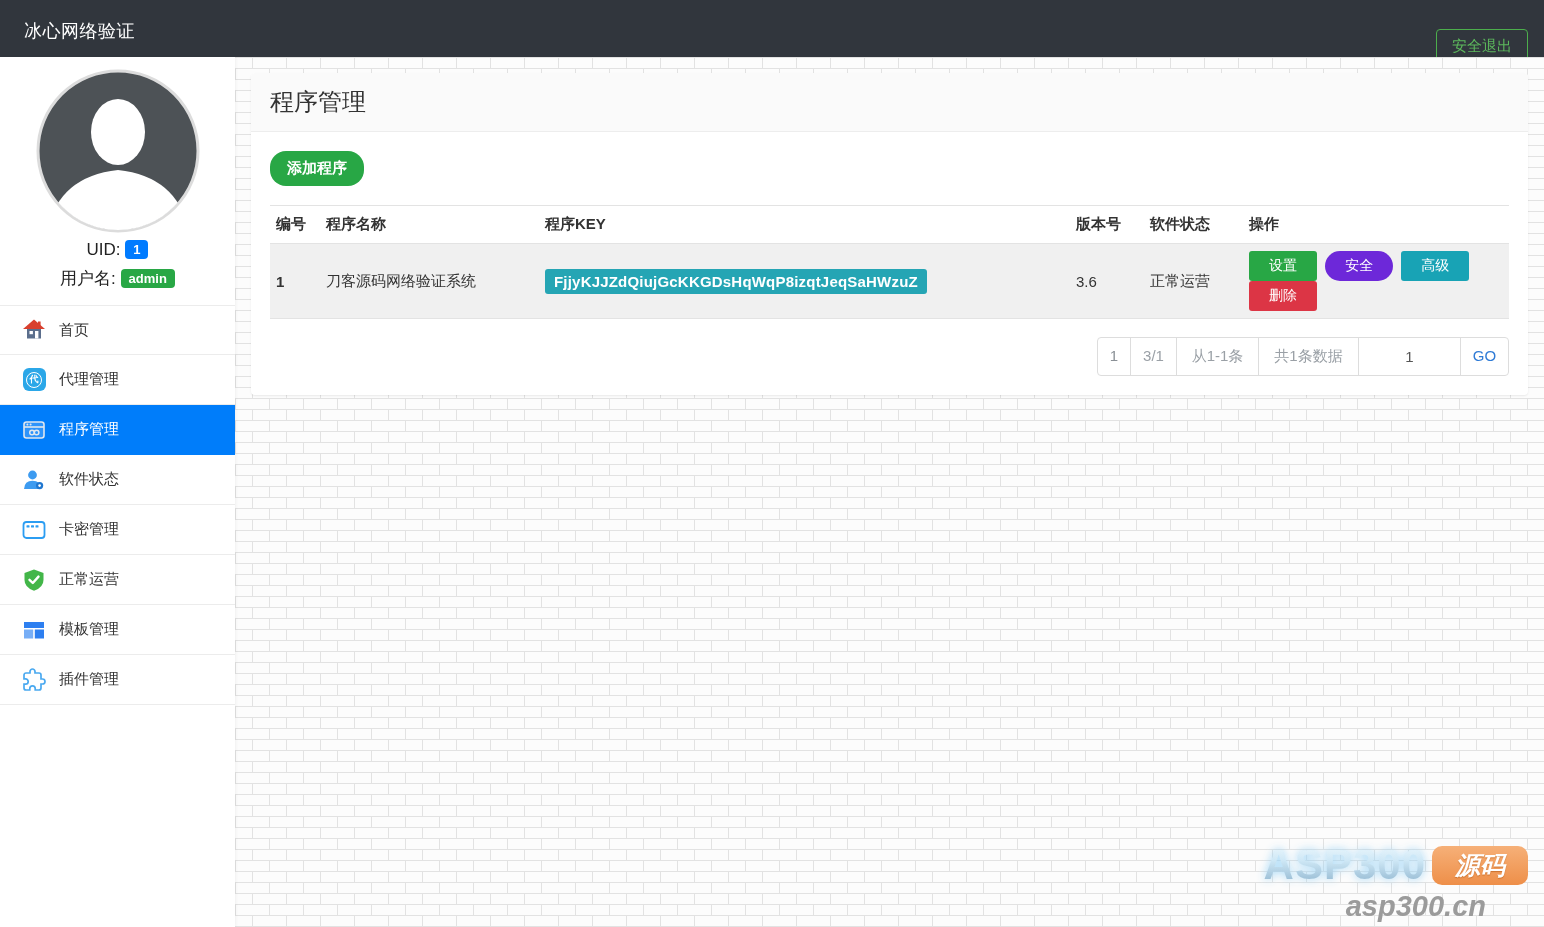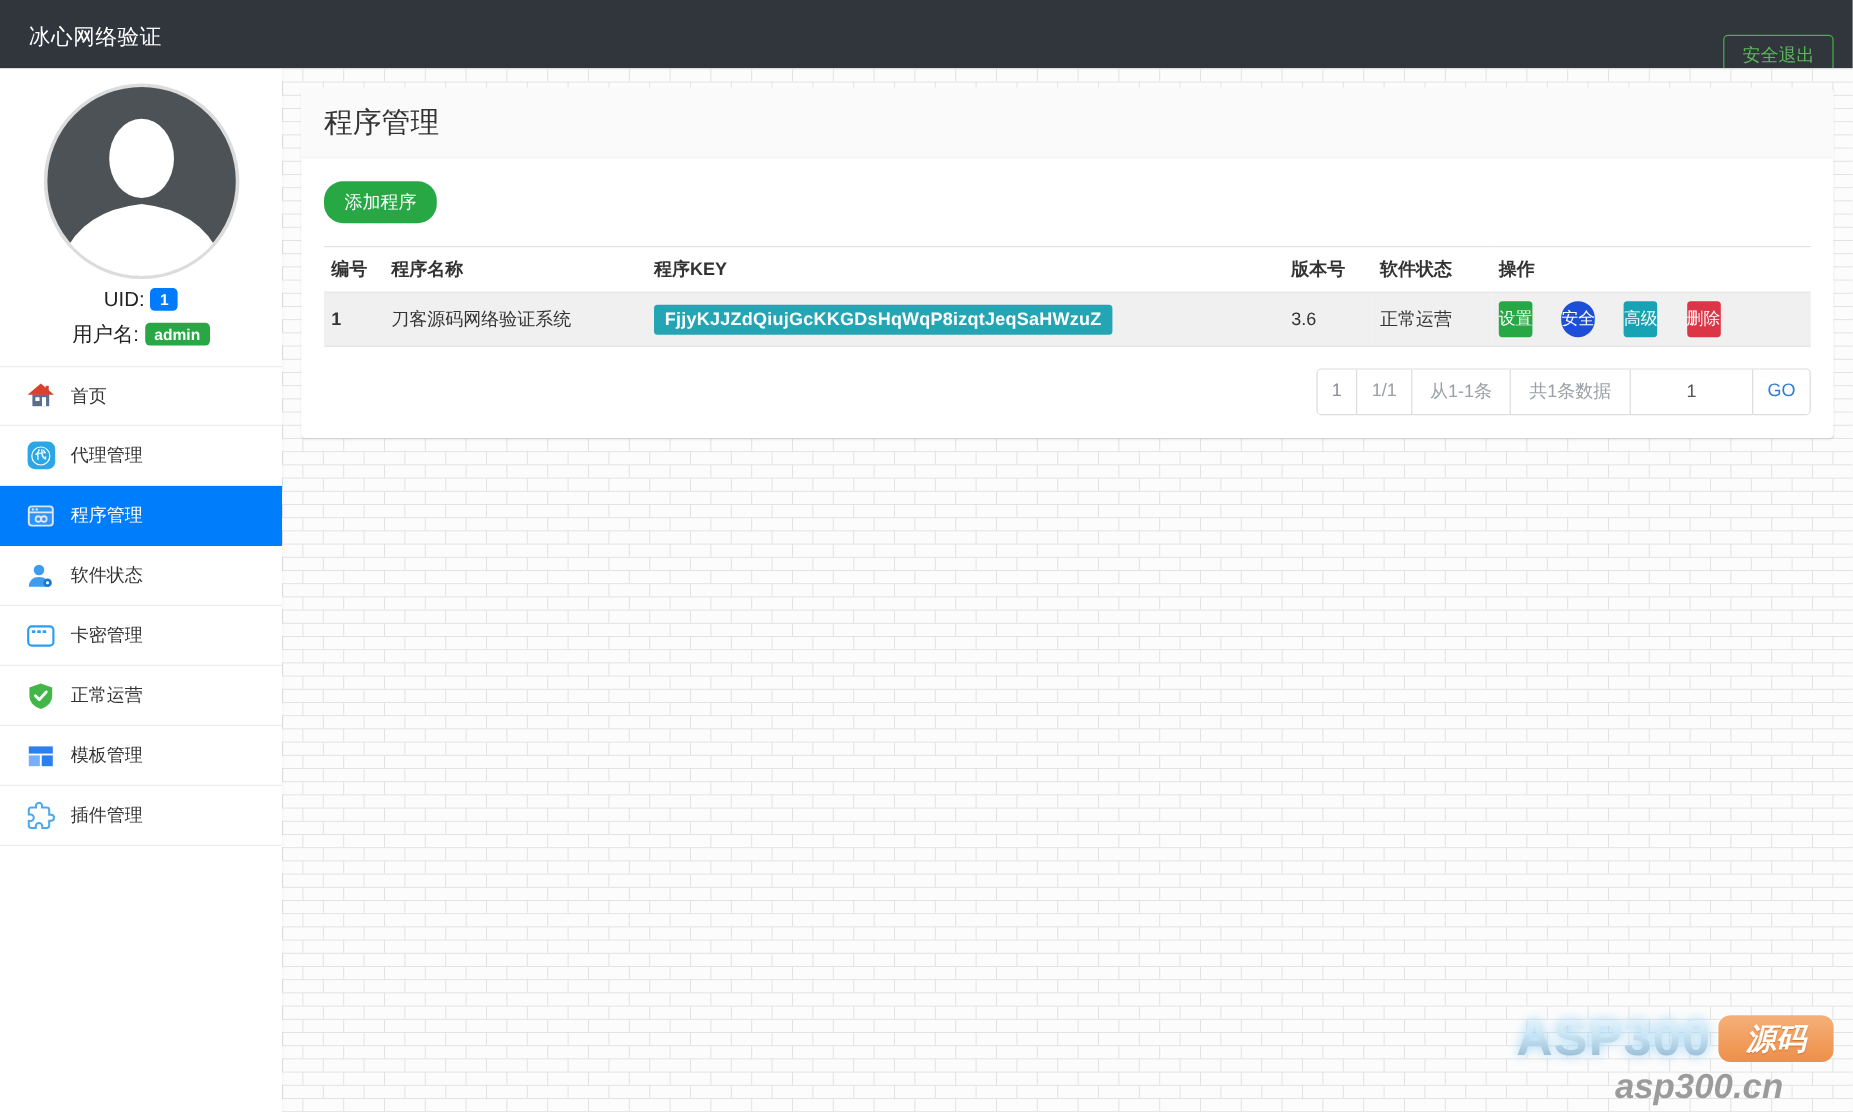--- a/index.html
+++ b/index.html
@@ -51,34 +51,34 @@
     background-position:0 0, 0 0, 17px 11px; }
 
   .panel { margin:16px; background:#fff; border-radius:4px;
     box-shadow:0 1px 2px rgba(0,0,0,.08); overflow:hidden; }
   .panel-header { background:#fafafa; border-bottom:1px solid #ededed;
     padding:13px 19px; border-radius:4px 4px 0 0; }
   .panel-title { font-size:24px; font-weight:normal; color:#333; }
   .panel-body { padding:19px; }
 
   .add-btn { background:#28a745; color:#fff; border:none; font-size:15px;
-    padding:8px 17px; border-radius:16px; cursor:pointer; font-family:inherit; }
+    padding:8px 17px; border-radius:16px; cursor:pointer; font-family:inherit;font-weight:bold; }
 
   table.data { width:100%; border-collapse:collapse; margin-top:19px; }
   table.data th { text-align:left; font-size:15px; color:#333; font-weight:bold;
     padding:9px 6px; border-top:1px solid #e3e3e3; border-bottom:1px solid #e3e3e3; }
   table.data td { font-size:15px; color:#333; padding:7px 6px;
     border-bottom:1px solid #e3e3e3; background:#f0f0f0; vertical-align:middle; }
   td.cell-id { font-weight:bold; }
   .key-badge { display:inline-block; background:#25a5b4; color:#fff; font-weight:bold;
     font-size:15px; padding:4px 9px; border-radius:3px; letter-spacing:.2px; }
   .act-btn { display:inline-block; border:none; color:#fff; font-size:14px;
-    padding:6px 0; border-radius:3px; margin-right:20px; cursor:pointer;
+    padding:6px 20px; border-radius:3px; margin-right:4px; cursor:pointer;
     font-family:inherit; }
-  .act-set { background:#28a745; } .act-sec { background:#1d4ed8;border-radius:15px; }
+  .act-set { background:#28a745; } .act-sec { background:#6d28d9;border-radius:15px; }
   .act-adv { background:#18a3b5; } .act-del { background:#dc3545; }
 
   .pager-row { display:flex; justify-content:flex-end; margin-top:18px; }
   .pager { display:inline-flex; border:1px solid #ddd; border-radius:4px;
     overflow:hidden; background:#fff; }
   .pg-cell { font-size:15px; color:#9aa0a6; padding:9px 0; text-align:center;
     border-left:1px solid #ddd; }
   .pg-cell:first-child { border-left:none; }
   .pg-page { width:32px; color:#8a9096; cursor:pointer; }
   .pg-of { width:46px; }
@@ -271,21 +271,21 @@
                 <button class="act-btn act-adv">高级</button>
                 <button class="act-btn act-del">删除</button>
               </td>
             </tr>
           </tbody>
         </table>
 
         <div class="pager-row">
           <div class="pager">
             <span class="pg-cell pg-page">1</span>
-            <span class="pg-cell pg-of">1/1</span>
+            <span class="pg-cell pg-of">3/1</span>
             <span class="pg-cell pg-range">从1-1条</span>
             <span class="pg-cell pg-total">共1条数据</span>
             <input class="pg-input" value="1" style="">
             <span class="pg-cell pg-go">GO</span>
           </div>
         </div>
       </div>
     </div>
 
     <div class="watermark">

